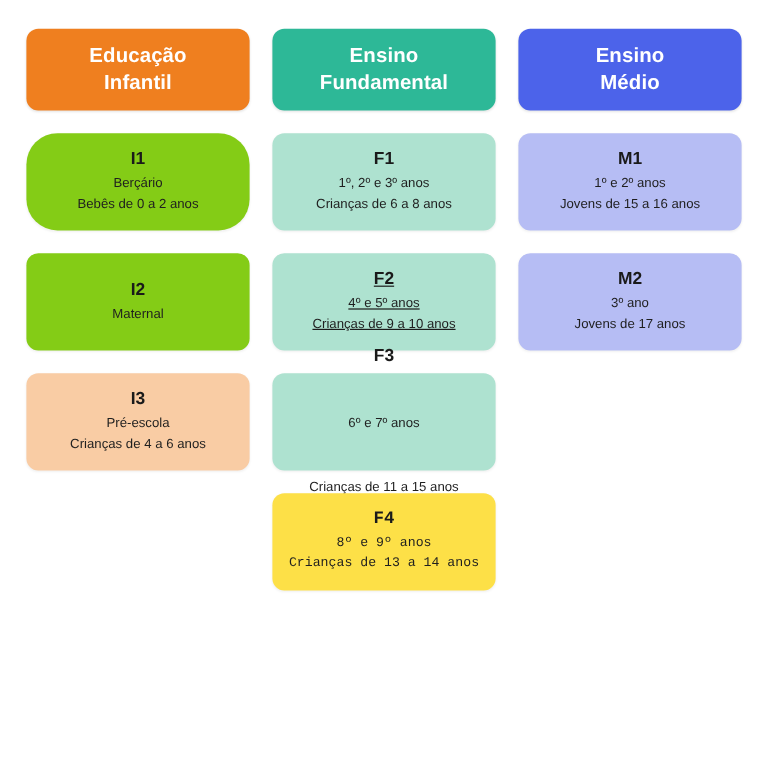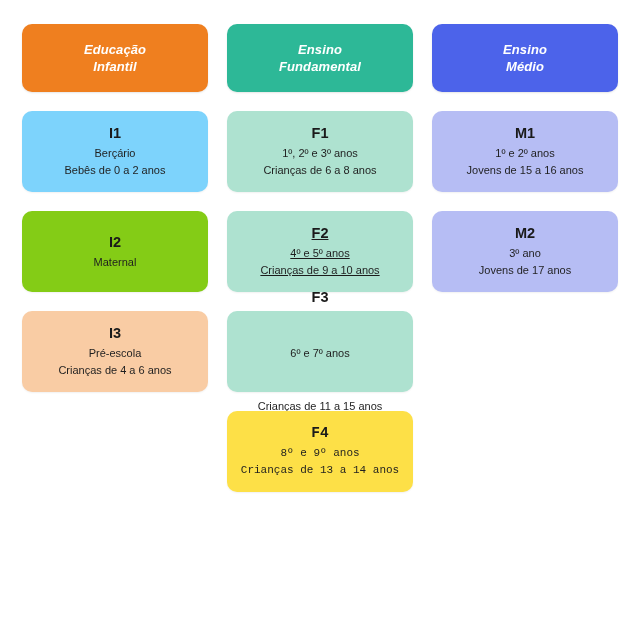--- a/index.html
+++ b/index.html
@@ -45,27 +45,26 @@
     display: flex;
     align-items: center;
     justify-content: center;
     text-align: center;
     box-sizing: border-box;
     padding: 4px 10px;
     box-shadow: 0 1px 2px rgba(0,0,0,0.10);
   }
 
   .header-title {
-    font-size: 13px;
+    font-size: 17px;
     font-weight: bold;
     line-height: 1.32;
     color: #ffffff;
     letter-spacing: 0.1px;
     white-space: pre-line;
-    font-style: italic;
   }
 
   .level-card {
     height: 81px;
     border-radius: 10px;
     display: flex;
     flex-direction: column;
     align-items: center;
     justify-content: center;
     text-align: center;
@@ -92,21 +91,21 @@
 
 <div class="board">
   <div class="columns">
 
     <div class="column">
       <div class="header-card" style="background:#EF7F1F;">
         <span class="header-title">Educação
 Infantil</span>
       </div>
 
-      <div class="level-card" style="background:#7dd3fc;">
+      <div class="level-card" style="background:#84cc16;border-radius:26px;">
         <span class="level-code">I1</span>
         <span class="level-line">Berçário</span>
         <span class="level-line">Bebês de 0 a 2 anos</span>
       </div>
 
       <div class="level-card" style="background:#84cc16;">
         <span class="level-code">I2</span>
         <span class="level-line">Maternal</span>
       </div>
 

